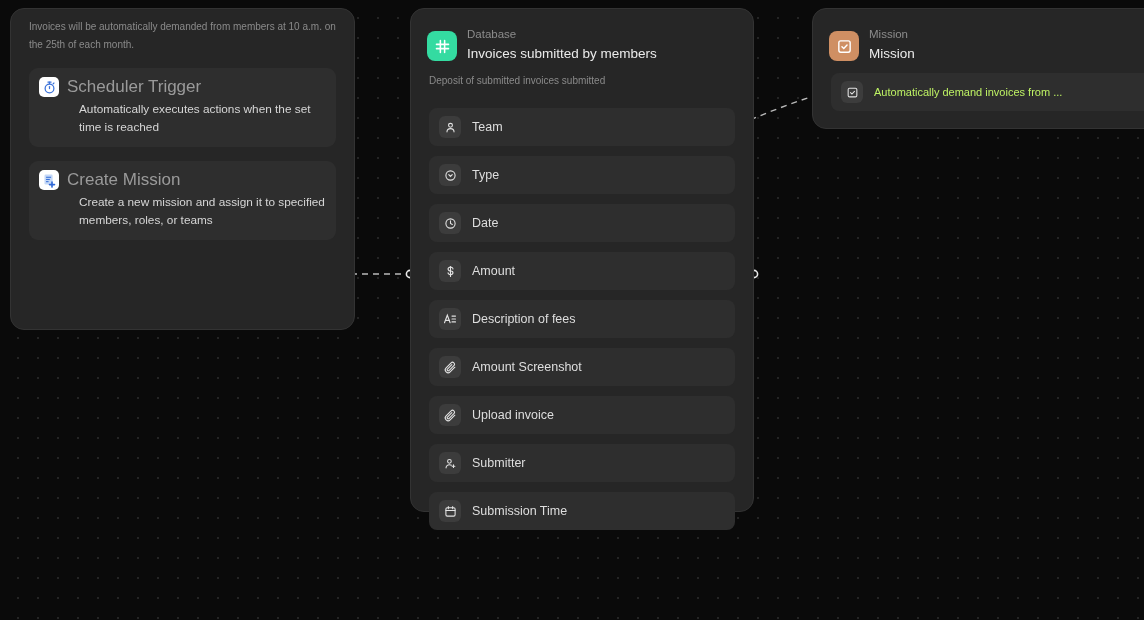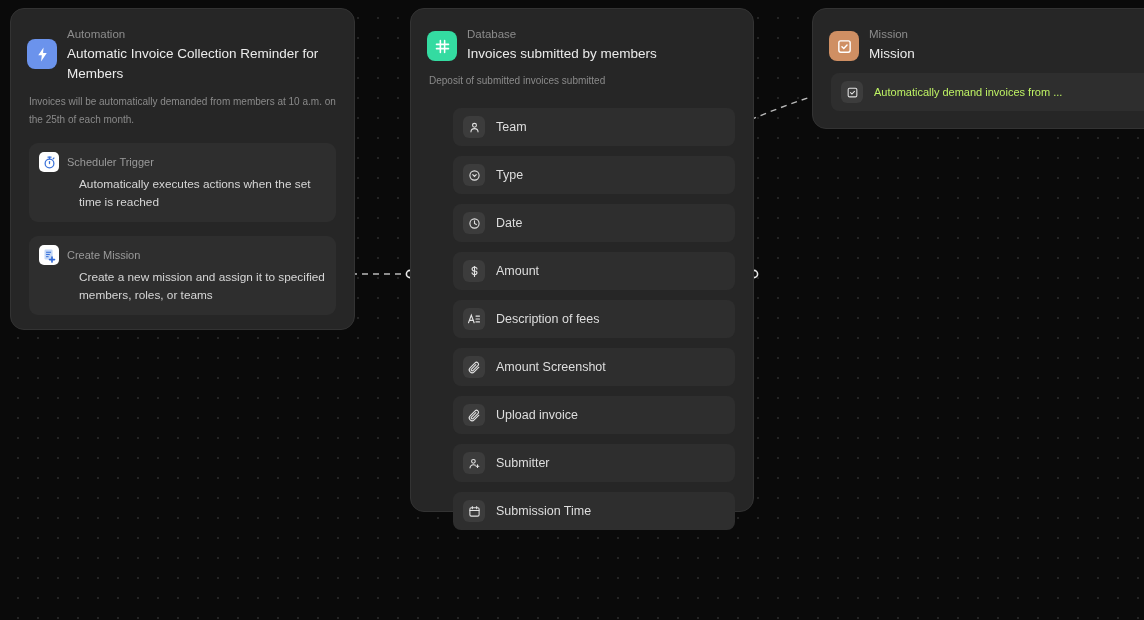--- a/index.html
+++ b/index.html
@@ -103,37 +103,37 @@
     margin-bottom: 3px;
   }
   .step-icon {
     width: 20px; height: 20px;
     border-radius: 5px;
     background: #ffffff;
     display: flex; align-items: center; justify-content: center;
     flex: 0 0 20px;
   }
   .step-title {
-    font-size: 11px;
+    font-size: 17px;
     color: #9a9a9a;
     line-height: 18px;
   }
   .step-desc {
     font-size: 11.8px;
     color: #d6d6d6;
     line-height: 18px;
     margin-left: 40px;
   }
 
   
   #database-card {
     left: 410px; top: 8px;
     width: 344px; height: 504px;
   }
-  .field-list { padding: 8px 18px 16px 18px; margin-left: 24px; }
+  .field-list { padding: 8px 18px 16px 18px; }
   .field-row {
     display: flex; align-items: center;
     gap: 11px;
     height: 38px;
     background: #2e2e2e;
     border-radius: 8px;
     margin-top: 10px;
     padding-left: 10px;
   }
   .field-icon {
@@ -191,31 +191,20 @@
     <path class="edge-path" d="M 412 274 C 520 268 640 150 823 93"></path>
 
     <circle class="port" cx="337" cy="274" r="3.6"></circle>
     <circle class="port" cx="410" cy="274" r="3.6"></circle>
     <circle class="port" cx="754" cy="274" r="3.6"></circle>
     <circle class="port" cx="826" cy="93" r="3.6"></circle>
   </svg>
   <div class="edge-label" style="left:546px; top:177px;">Create mission</div>
 
   <div class="card" id="automation-card">
-    <div class="card-head">
-      <div class="head-icon" style="background:#6b93ec;">
-        <svg width="17" height="17" viewBox="0 0 24 24" fill="#ffffff">
-            <path d="M13.5 2 6 13h5l-1 9 8-12h-5.2z"></path>
-          </svg>
-      </div>
-      <div class="head-text">
-        <div class="kicker">Automation</div>
-        <div class="title">Automatic Invoice Collection Reminder for Members</div>
-      </div>
-    </div>
     <div class="subtitle">Invoices will be automatically demanded from members at 10 a.m. on the 25th of each month.</div>
 
     <div class="step">
       <div class="step-head">
         <div class="step-icon">
           <svg width="15" height="15" viewBox="0 0 24 24" fill="none" stroke="#3b72d9" stroke-width="2" stroke-linecap="round">
             <circle cx="12" cy="13.5" r="7" fill="#ffffff" stroke="#3b72d9"></circle>
             <path d="M12 10.5v3.2"></path>
             <path d="M9.5 3.2h5"></path>
             <path d="M12 3.2v2.6"></path>

